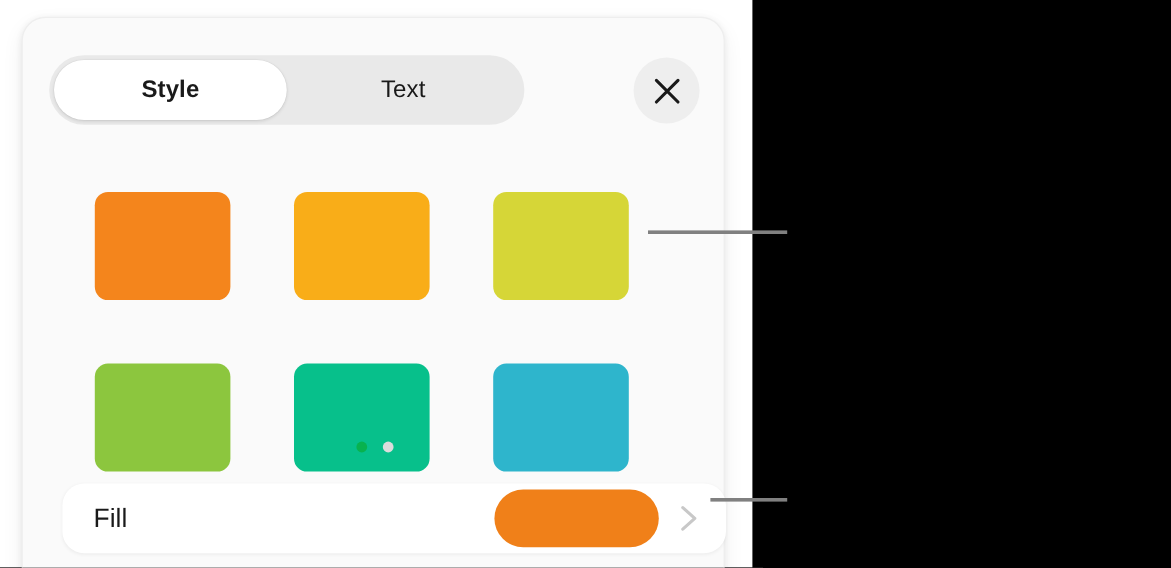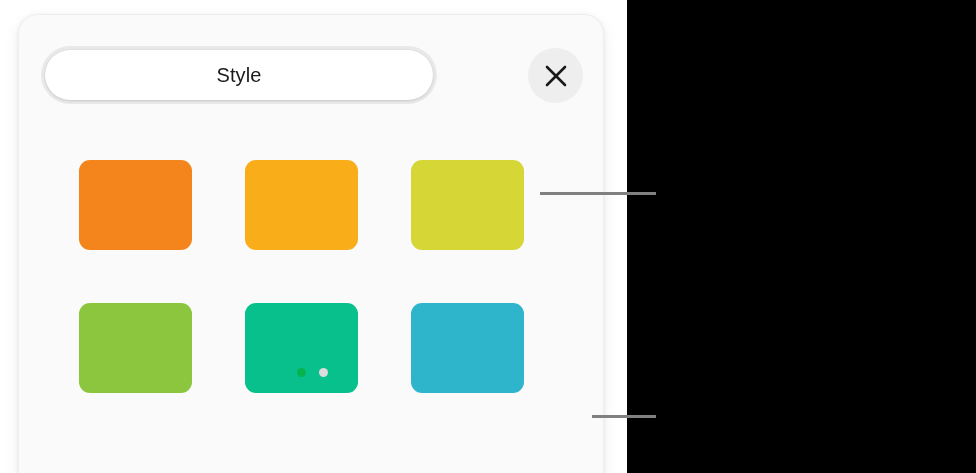--- a/index.html
+++ b/index.html
@@ -72,21 +72,21 @@
     font-size: 20px;
     color: #1a1a1a;
     letter-spacing: 0.1px;
     cursor: pointer;
     display: flex;
     align-items: center;
     justify-content: center;
   }
   .seg-tab.selected {
     background: #ffffff;
-    font-weight: normal;
+    font-weight: bold;
     box-shadow: 0 1px 3px rgba(0,0,0,0.13), 0 0 0 0.5px rgba(0,0,0,0.04);
   }
 
   .close-btn {
     position: absolute;
     right: 0;
     top: 2px;
     width: 55px;
     height: 55px;
     border-radius: 50%;
@@ -195,20 +195,21 @@
 <div id="stage">
 
   <div class="canvas-area"></div>
 
   <div class="format-panel">
 
     <div class="panel-header">
 
       <div class="segmented">
         <button class="seg-tab selected">Style</button>
+        <button class="seg-tab">Text</button>
       </div>
 
       <button class="close-btn">
         <span>
           <svg width="26" height="26" viewBox="0 0 26 26" aria-hidden="true">
             <line x1="4" y1="4" x2="22" y2="22" stroke="#1a1a1a" stroke-width="2.6" stroke-linecap="round"></line>
             <line x1="22" y1="4" x2="4" y2="22" stroke="#1a1a1a" stroke-width="2.6" stroke-linecap="round"></line>
           </svg>
         </span>
       </button>
@@ -222,19 +223,28 @@
       <button class="swatch" style="background:#8cc63e"></button>
       <button class="swatch" style="background:#07c08b"></button>
       <button class="swatch" style="background:#2eb5cc"></button>
     </div>
 
     <div class="pager">
       <span class="dot active"></span>
       <span class="dot"></span>
     </div>
 
+    <div class="fill-card">
+      <span class="fill-label">Fill</span>
+      <button class="fill-pill" style="background:#f08019"></button>
+      <span class="fill-chevron">
+        <svg width="20" height="26" viewBox="0 0 20 26" aria-hidden="true">
+          <polyline points="5,4 15,13 5,22" fill="none" stroke="#c8c8c8" stroke-width="2.6" stroke-linecap="round" stroke-linejoin="round"></polyline>
+        </svg>
+      </span>
+    </div>
 
   </div>
 
   <div class="callout swatch-line"></div>
   <div class="callout fill-line"></div>
 
 </div>
 
 </body></html>

